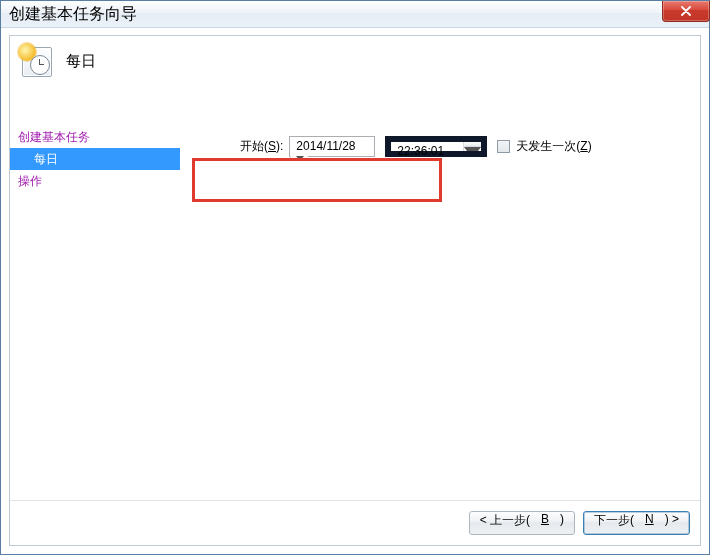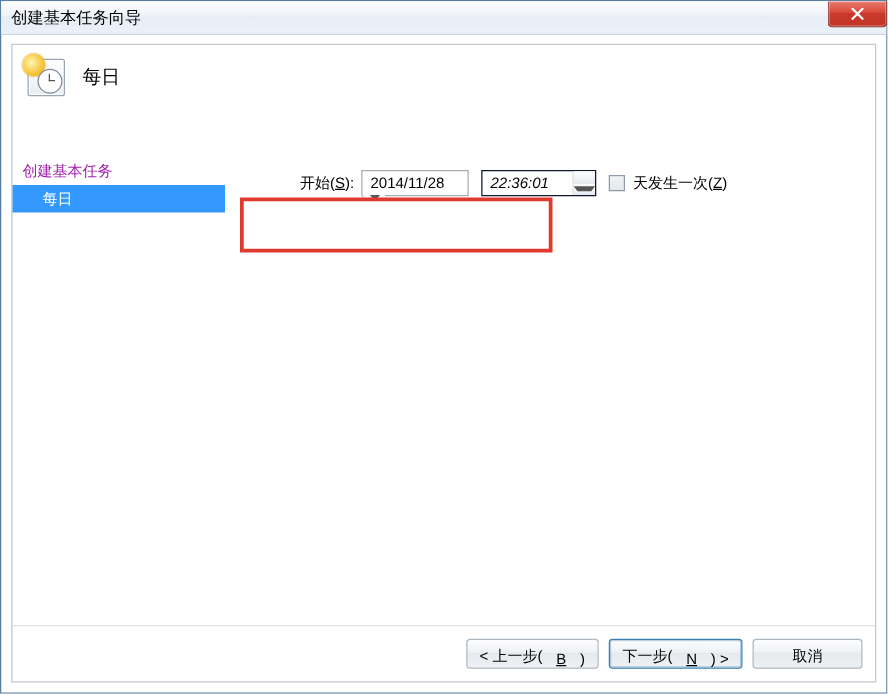--- a/index.html
+++ b/index.html
@@ -1,19 +1,19 @@
 <!DOCTYPE html>
 <html><head>
 <meta charset="utf-8">
 <style>
   html,body{margin:0;padding:0;font-family:"Microsoft YaHei","Segoe UI",Tahoma,sans-serif;font-size:12px;color:#000;background:#fff;}
   .window{width:710px;height:555px;box-sizing:border-box;position:relative;border:1px solid #5a7ea3;background:#fff;}
   
   .titlebar{height:26px;background:linear-gradient(to bottom,#fdfefe,#eef3f8 45%,#e6edf5 46%,#eaf1f8);border-bottom:1px solid #c9d6e6;display:flex;align-items:center;padding:0 0 0 8px;}
-  .titlebar .title{font-size:13px;}
+  .titlebar .title{font-size:16px;}
   .titlebar .spacer{flex:1;}
   .close-btn{width:46px;height:20px;margin-top:-6px;margin-right:-1px;background:linear-gradient(to bottom,#e67a6f,#d9493b 45%,#c83a2c 46%,#c23526);border:1px solid #8e2c22;border-top:none;border-radius:0 0 4px 4px;display:flex;align-items:center;justify-content:center;box-shadow:inset 0 0 0 1px rgba(255,255,255,0.25);}
   .close-btn svg{display:block;}
   
   .wizard{position:absolute;left:8px;right:8px;top:34px;bottom:8px;border:1px solid #c0c8d0;background:#fff;}
   
   .wiz-header{height:50px;display:flex;align-items:center;padding-left:10px;}
   .wiz-header .icon-box{width:32px;height:32px;position:relative;}
   .calendar-bg{position:absolute;left:2px;top:2px;width:28px;height:28px;border:1px solid #9aa6b2;border-radius:2px;background:linear-gradient(to bottom,#fefefe,#e9eef4);box-shadow:inset 0 0 0 1px #fff;}
   .sun{position:absolute;left:-2px;top:-2px;width:18px;height:18px;border-radius:50%;background:radial-gradient(circle at 40% 40%,#fff6b0,#f6c23a 60%,#e7a413);box-shadow:0 0 0 1px rgba(231,164,19,.4);}
@@ -31,36 +31,36 @@
   
   .form{position:absolute;left:170px;right:0;top:0;bottom:0;padding:6px 8px;}
   .row{display:flex;align-items:center;height:28px;}
   .row .lab{margin-right:6px;}
   .under{ text-decoration:underline; }
   
   .combo{display:inline-flex;align-items:stretch;border:1px solid #abadb3;background:#fff;height:21px;box-sizing:border-box;margin-right:10px;flex-direction:column;}
   .combo .val{padding:0 6px;line-height:19px;min-width:72px;}
   .combo .arrow{width:17px;border-left:1px solid #d7dbe0;background:linear-gradient(to bottom,#fdfdfe,#e8ecef);display:flex;align-items:center;justify-content:center;}
   .tri-down{width:0;height:0;border-left:4px solid transparent;border-right:4px solid transparent;border-top:5px solid #555;}
-  .spin{display:inline-flex;align-items:stretch;border:1px solid #0f172a;background:#fff;height:21px;box-sizing:border-box;margin-right:10px;font-style:italic;}
+  .spin{display:inline-flex;align-items:stretch;border:6px solid #0f172a;background:#fff;height:21px;box-sizing:border-box;margin-right:10px;}
   .spin .val{padding:0 6px;line-height:19px;min-width:60px;}
   .spin .btns{width:17px;display:flex;flex-direction:column;border-left:1px solid #d7dbe0;}
   .spin .btns div{flex:1;background:linear-gradient(to bottom,#fdfdfe,#e8ecef);display:flex;align-items:center;justify-content:center;border-bottom:1px solid #d7dbe0;}
   .spin .btns div:last-child{border-bottom:none;}
   .tri-up{width:0;height:0;border-left:3px solid transparent;border-right:3px solid transparent;border-bottom:4px solid #555;}
   .tri-dn{width:0;height:0;border-left:3px solid transparent;border-right:3px solid transparent;border-top:4px solid #555;}
   .chk{width:13px;height:13px;border:1px solid #8e9aa6;background:linear-gradient(to bottom,#f2f4f6,#e3e8ec);margin-right:6px;box-sizing:border-box;}
   
   .hl{position:absolute;border:3px solid #e03a2f;pointer-events:none;}
   
   .numbox{width:42px;height:21px;border:1px solid #abadb3;box-sizing:border-box;padding:0 4px;line-height:19px;background:#fff;display:inline-block;margin:0 6px;}
   .numbox .sel{background:#3399ff;color:#fff;padding:0 2px;}
   
   .footer{position:absolute;left:0;right:0;bottom:0;height:44px;border-top:1px solid #dfe3e8;display:flex;align-items:center;justify-content:flex-end;padding-right:10px;gap:8px;}
-  .btn{min-width:88px;height:24px;border:1px solid #acb6bf;background:linear-gradient(to bottom,#fdfdfe,#eef1f4 45%,#e5e9ed 46%,#eef1f4);border-radius:3px;display:flex;align-items:flex-end;justify-content:center;padding:0 10px;box-sizing:border-box;cursor:pointer;gap:11px;}
+  .btn{min-width:88px;height:24px;border:1px solid #acb6bf;background:linear-gradient(to bottom,#fdfdfe,#eef1f4 45%,#e5e9ed 46%,#eef1f4);border-radius:3px;display:flex;align-items:flex-start;justify-content:center;padding:0 10px;box-sizing:border-box;cursor:pointer;gap:11px;}
   .btn.default{border-color:#3c7fb1;box-shadow:0 0 0 1px rgba(60,127,177,.35) inset;}
 </style>
 </head>
 <body>
 
 <div class="window">
 
   <div class="titlebar">
     <span class="title">创建基本任务向导</span>
     <span class="spacer"></span>
@@ -80,20 +80,21 @@
         <div class="clock"></div>
       </div>
       <h1>每日</h1>
     </div>
 
     <div class="body">
 
       <div class="steps">
         <div class="step">创建基本任务</div>
         <div class="step indent selected">每日</div>
+        <div class="step">操作</div>
       </div>
 
       <div class="form">
 
         <div class="row" style="margin-left:52px;">
           <span class="lab">
             <span>开始(</span><span class="under">S</span><span>):</span>
           </span>
 
           <div class="combo">
@@ -132,19 +133,16 @@
       <div class="btn">
         <span>&lt; 上一步(</span>
           <span class="under">B</span>
           <span>)</span>
       </div>
       <div class="btn default">
         <span>下一步(</span>
           <span class="under">N</span>
           <span>) &gt;</span>
       </div>
-      <div class="btn">
-        <span>取消</span>
-      </div>
     </div>
 
   </div>
 </div>
 
 </body></html>

